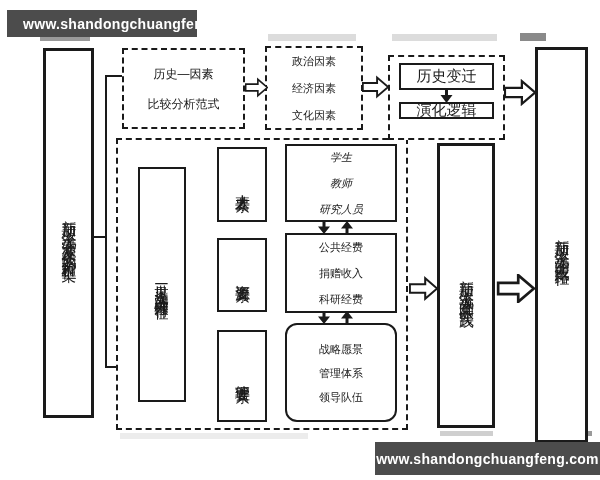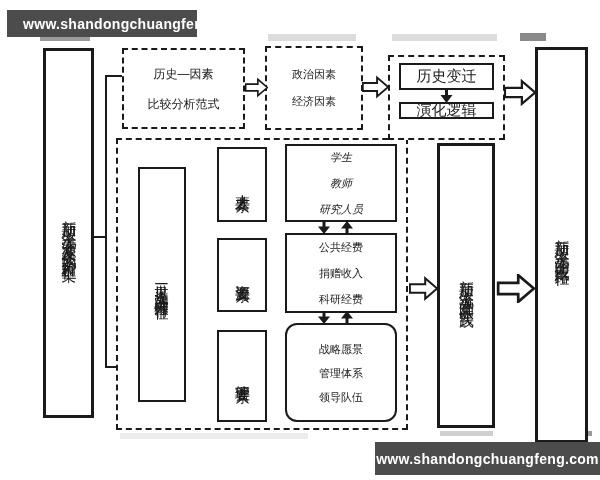--- a/index.html
+++ b/index.html
@@ -83,20 +83,21 @@
   </div>
 
   <div class="box-dashed" style="left:122px;top:48px;width:123px;height:81px;">
     <span class="box1-line">历史—因素</span>
     <span class="box1-line">比较分析范式</span>
   </div>
 
   <div class="box-dashed box2" style="left:265px;top:46px;width:98px;height:84px;">
     <span class="cline">政治因素</span>
     <span class="cline">经济因素</span>
+    <span class="cline">文化因素</span>
   </div>
 
   <div class="box-dashed" style="left:388px;top:55px;width:117px;height:85px;justify-content:flex-start;padding-top:6px;">
     <div class="inner-box" style="height:27px;">
       <span>历史变迁</span>
     </div>
     <svg class="arr" style="position:static;margin:-1px 0;" width="13" height="14" viewBox="0 0 13 14">
       <path d="M5 0 h3 v6 h4.5 L6.5 14 L0.5 6 H5 z" fill="#1a1a1a"></path>
     </svg>
     <div class="inner-box" style="height:17px;">

